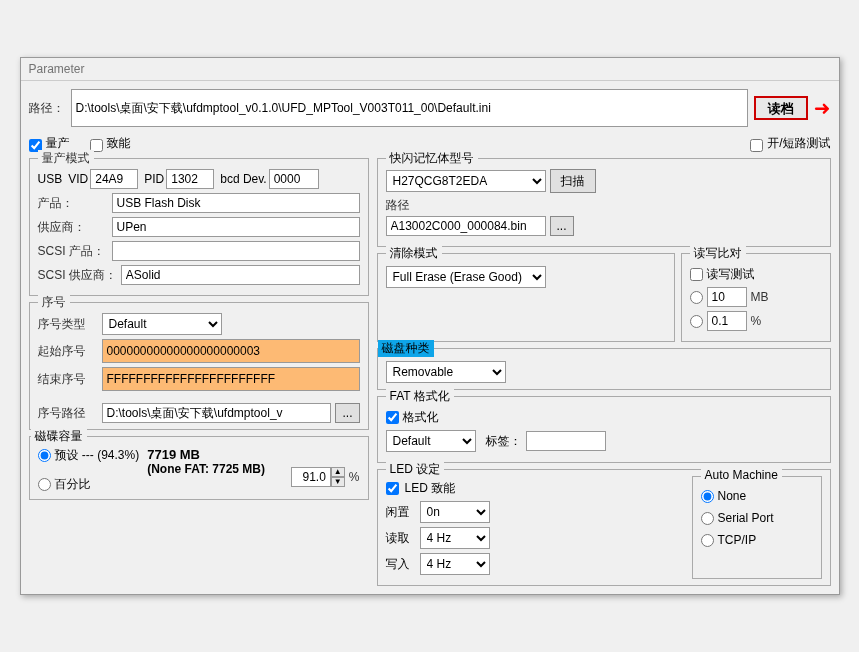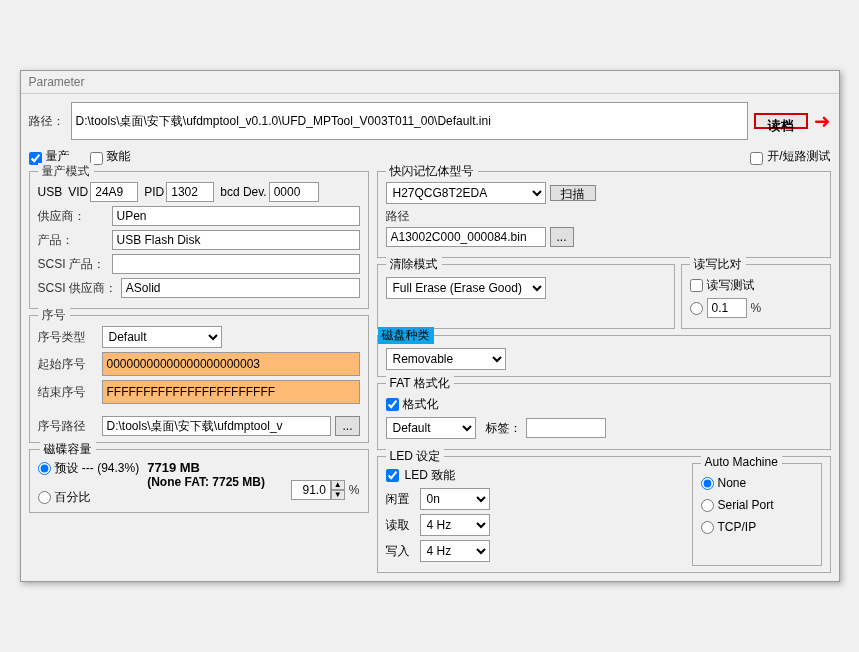--- a/index.html
+++ b/index.html
@@ -42,21 +42,21 @@
     }
     .path-input {
       flex: 1;
       height: 38px;
       border: 1px solid #999;
       padding: 13px 4px;
       font-size: 12px;
       background: white;
     }
     .btn {
-      height: 16px;
+      height: 24px;
       padding: 0 10px;
       background: #e0e0e0;
       border: 1px solid #888;
       cursor: pointer;
       font-size: 12px;
       white-space: nowrap;
     }
     .btn-read {
       background: #e8e8e8;
       border: 2px solid #cc0000;
@@ -185,21 +185,21 @@
       gap: 4px;
     }
     .capacity-section {
       border: 1px solid #aaa;
       padding: 6px 8px;
       position: relative;
     }
     .capacity-title {
       position: absolute;
       top: -9px;
-      left: 10px;
+      left: 1px;
       background: #f0f0f0;
       padding: 0 4px;
       font-size: 12px;
     }
     .capacity-inner {
       padding-top: 4px;
       display: flex;
       align-items: flex-start;
       gap: 8px;
     }
@@ -462,27 +462,27 @@
                 <span class="usb-label">PID</span>
                 <input class="form-input usb-input" type="text" value="1302" style="">
               </div>
               <div class="usb-field">
                 <span class="usb-label">bcd Dev.</span>
                 <input class="form-input" style="width: 50px;" type="text" value="0000">
               </div>
             </div>
 
             <div class="form-row">
+              <span class="form-label">产品：</span>
+              <input class="form-input form-input-full" type="text" value="USB Flash Disk" style="">
+            </div>
+
+            <div class="form-row">
               <span class="form-label">供应商：</span>
               <input class="form-input form-input-full" type="text" value="UPen" style="">
-            </div>
-
-            <div class="form-row">
-              <span class="form-label">产品：</span>
-              <input class="form-input form-input-full" type="text" value="USB Flash Disk" style="">
             </div>
 
             <div class="form-row">
               <span class="form-label">SCSI 产品：</span>
               <input class="form-input form-input-full" type="text" style="">
             </div>
 
             <div class="form-row">
               <span class="form-label">SCSI 供应商：</span>
               <input class="form-input form-input-full" type="text" value="ASolid" style="">
@@ -576,20 +576,25 @@
               </select>
             </div>
           </div>
 
           <div class="readwrite-section">
             <span class="readwrite-title">读写比对</span>
             <div style="padding-top:6px">
               <div class="rw-row">
                 <input type="checkbox" id="cb-rw" style="">
                 <label for="cb-rw">读写测试</label>
+              </div>
+              <div class="rw-row">
+                <input type="radio" name="rw" id="r-mb" style="">
+                <input class="form-input" type="text" style="width: 40px;" value="10">
+                <span class="mb-label">MB</span>
               </div>
               <div class="rw-row">
                 <input type="radio" name="rw" id="r-pct" style="">
                 <input class="form-input" type="text" style="width: 40px;" value="0.1">
                 <span class="percent-label">%</span>
               </div>
             </div>
           </div>
         </div>
 

